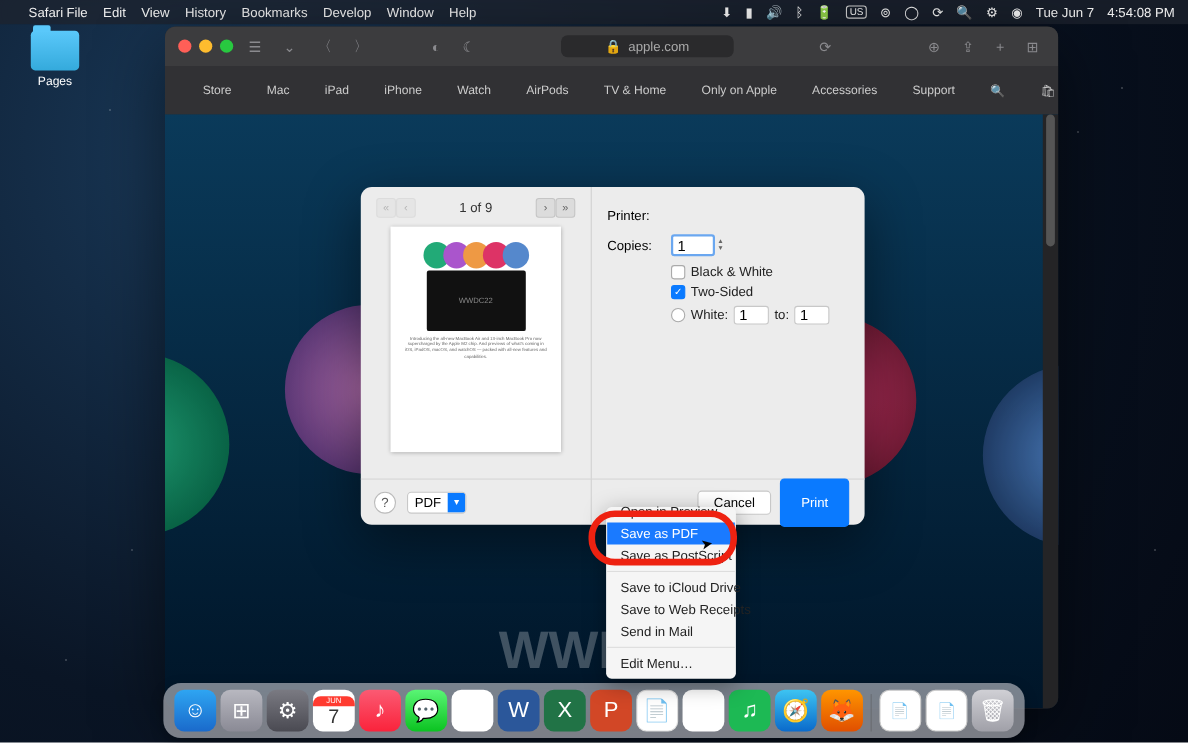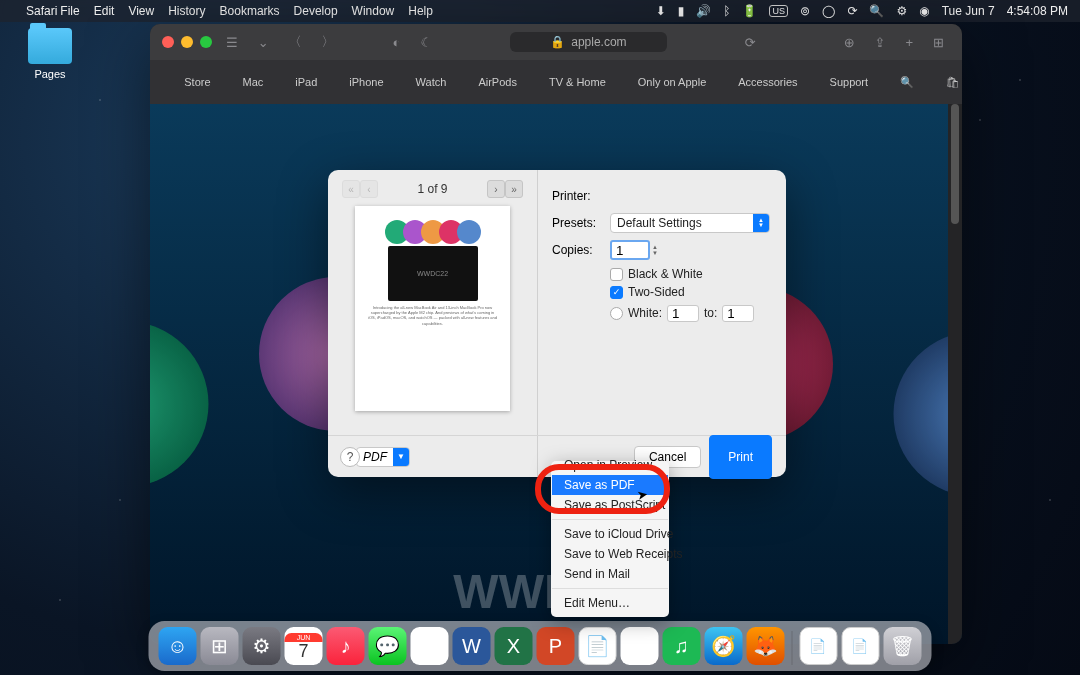--- a/index.html
+++ b/index.html
@@ -86,21 +86,21 @@
 .chkbox.checked { background: #0a7aff; border-color: #0a7aff; color: #fff; }
 .radio { width: 13px; height: 13px; border: 1px solid #aaa; border-radius: 50%; background: #fff; display: flex; align-items: center; justify-content: center; }
 .radio.checked { border-color: #0a7aff; }
 .radio.checked::after { content: ''; width: 7px; height: 7px; background: #0a7aff; border-radius: 50%; }
 .range-in { width: 32px; border: 1px solid #c8c8c8; border-radius: 3px; padding: 1px 4px; background: #fff; height: 17px; }
 
 .dialog-footer { position: absolute; bottom: 0; left: 0; right: 0; height: 42px; border-top: 1px solid #d5d5d5; display: flex; align-items: center; padding: 0 14px; gap: 8px; }
 .help-btn { width: 20px; height: 20px; border: 1px solid #bbb; border-radius: 50%; background: #fff; font-size: 12px; color: #555; display: flex; align-items: center; justify-content: center; position: absolute; left: 12px; }
 .footer-spacer { flex: 1; }
 .details-btn { background: #fff; border: 1px solid #c8c8c8; border-radius: 4px; padding: 3px 10px; font-size: 12px; color: #222; margin-left: 120px; }
-.pdf-btn { margin-left: 14px; display: flex; align-items: center; font-size: 12px; background: #fff; border: 1px solid #c8c8c8; border-radius: 4px; padding: 0; overflow: hidden; height: 20px; font-style: italic; }
+.pdf-btn { margin-left: 28px; display: flex; align-items: center; font-size: 12px; background: #fff; border: 1px solid #c8c8c8; border-radius: 4px; padding: 0; overflow: hidden; height: 20px; }
 .pdf-btn span:first-child { padding: 2px 6px; }
 .pdf-btn .dd { width: 16px; background: #0a7aff; color: #fff; font-size: 8px; display: flex; align-items: center; justify-content: center; height: 100%; }
 .cancel-btn { background: #fff; border: 1px solid #c8c8c8; border-radius: 4px; padding: 3px 14px; font-size: 12px; }
 .print-btn { background: #0a7aff; color: #fff; border: 1px solid #0a7aff; border-radius: 4px; padding: 14px 18px; font-size: 12px; }
 
 
 .pdf-menu { position: absolute; top: 461px; left: 551px; width: 118px; background: #f5f5f5; border-radius: 5px; box-shadow: 0 5px 20px rgba(0,0,0,0.35); padding: 4px 1px; font-size: 12px; z-index: 100; }
 .pdf-menu .mi { padding: 3px 12px; color: #222; white-space: nowrap; }
 .pdf-menu .mi.sel-item { background: #1a7aff; color: #fff; }
 .pdf-menu .mi.cut { overflow: hidden; }
@@ -251,27 +251,20 @@
       </div>
       <div class="thumb-laptop">WWDC22</div>
       <div class="thumb-text">Introducing the all-new MacBook Air and 13-inch MacBook Pro now supercharged by the Apple M2 chip. And previews of what's coming in iOS, iPadOS, macOS, and watchOS — packed with all-new features and capabilities.</div>
     </div>
   </div>
   <div class="settings-pane">
     <div class="row">
       <span class="lbl">Printer:</span>
     </div>
     <div class="row">
-      <span class="lbl">Presets:</span>
-      <div class="sel">
-        <span>Default Settings</span>
-        <span class="arrows">▲<br>▼</span>
-      </div>
-    </div>
-    <div class="row">
       <span class="lbl">Copies:</span>
       <input class="copies-input" value="1" style="">
       <span class="stepper">▲<br>▼</span>
     </div>
     <div class="chk">
       <span class="chkbox"></span>
       <span>Black &amp; White</span>
     </div>
     <div class="chk">
       <span class="chkbox checked">✓</span>

